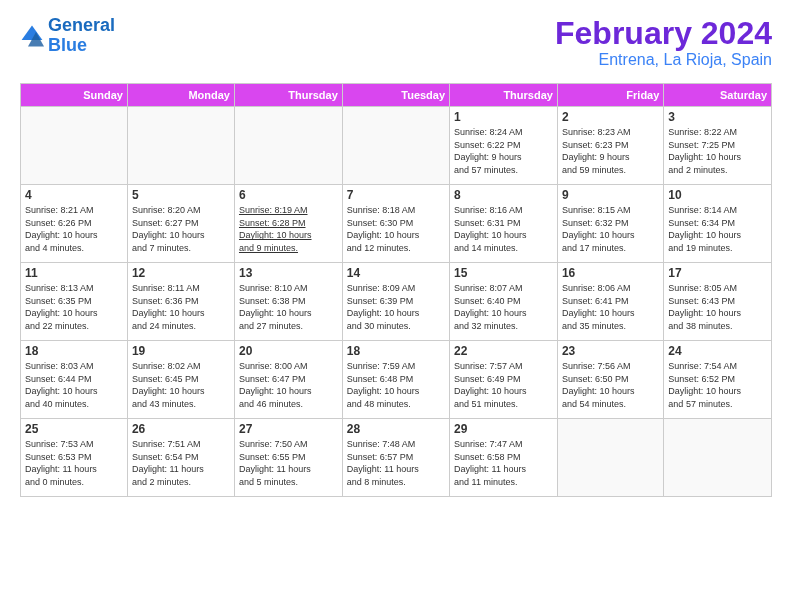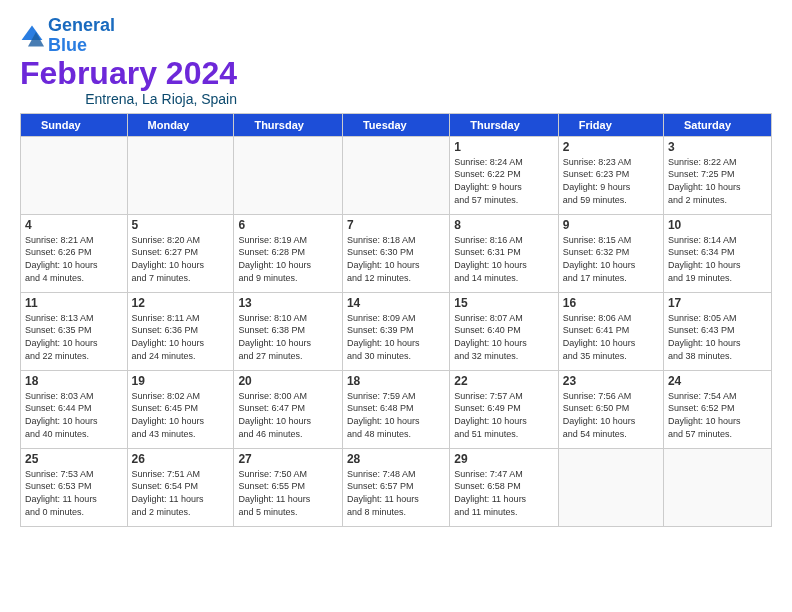--- a/index.html
+++ b/index.html
@@ -12,22 +12,21 @@
     }
     .page {
       width: 792px;
       height: 612px;
       padding: 16px 20px 10px 20px;
     }
     .header {
       display: flex;
       justify-content: space-between;
       align-items: flex-start;
-      margin-bottom: 6px;
-      flex-direction: column;
+      margin-bottom: 14px;
     }
     .logo {
       display: flex;
       align-items: center;
       gap: 4px;
     }
     .logo-text {
       font-size: 18px;
       font-weight: bold;
       color: #333;
@@ -43,35 +42,35 @@
     .title-section {
       text-align: right;
     }
     .main-title {
       font-size: 32px;
       font-weight: bold;
       color: #6d28d9;
       line-height: 1.1;
     }
     .subtitle {
-      font-size: 14px;
-      color: #0c4a6e;
+      font-size: 16px;
+      color: #3b82f6;
     }
     .calendar {
       width: 100%;
       border-collapse: collapse;
     }
     .calendar th {
-      background-color: #1d4ed8;
+      background-color: #d946ef;
       color: #fff;
       font-size: 11px;
       font-weight: bold;
-      padding: 5px 20px;
+      padding: 5px 4px;
       border: 1px solid #ccc;
-      text-align: left;
+      text-align: right;
     }
     .calendar td {
       border: 1px solid #ccc;
       vertical-align: top;
       padding: 3px 4px;
       font-size: 9.5px;
       color: #333;
       width: 113px;
       height: 78px;
     }
@@ -162,21 +161,21 @@
           </td>
           <td>
             <span class="day-num">5</span>
             <div class="day-info" style="white-space: pre-line;">Sunrise: 8:20 AM
 Sunset: 6:27 PM
 Daylight: 10 hours
 and 7 minutes.</div>
           </td>
           <td>
             <span class="day-num">6</span>
-            <div class="day-info" style="white-space: pre-line;">Sunrise: 8:19 AM
+            <div class="day-info" style="white-space: pre-line; text-decoration: underline;">Sunrise: 8:19 AM
 Sunset: 6:28 PM
 Daylight: 10 hours
 and 9 minutes.</div>
           </td>
           <td>
             <span class="day-num">7</span>
             <div class="day-info" style="white-space: pre-line;">Sunrise: 8:18 AM
 Sunset: 6:30 PM
 Daylight: 10 hours
 and 12 minutes.</div>

